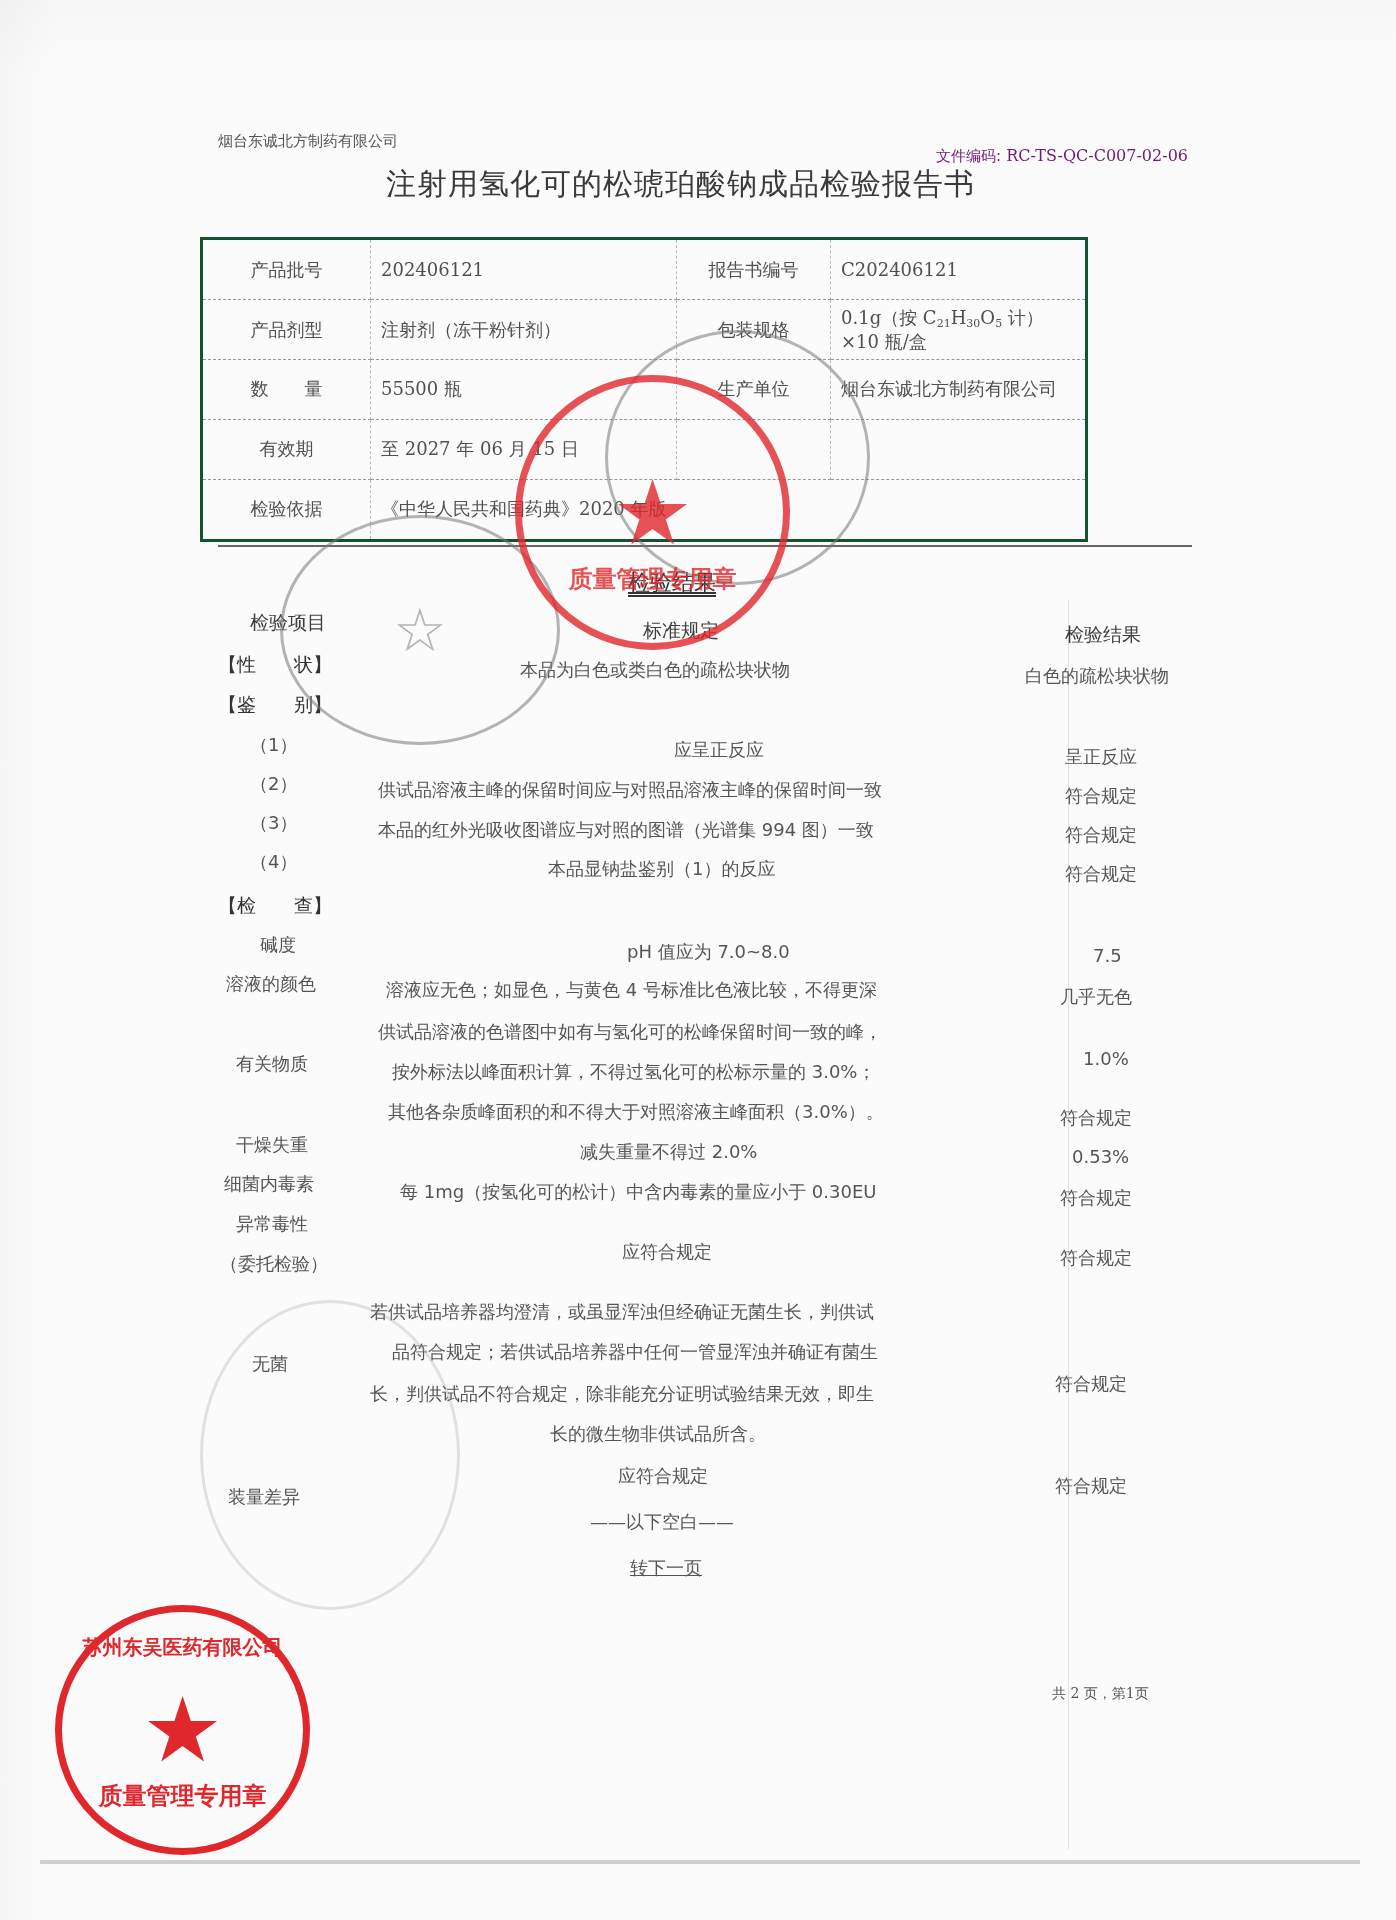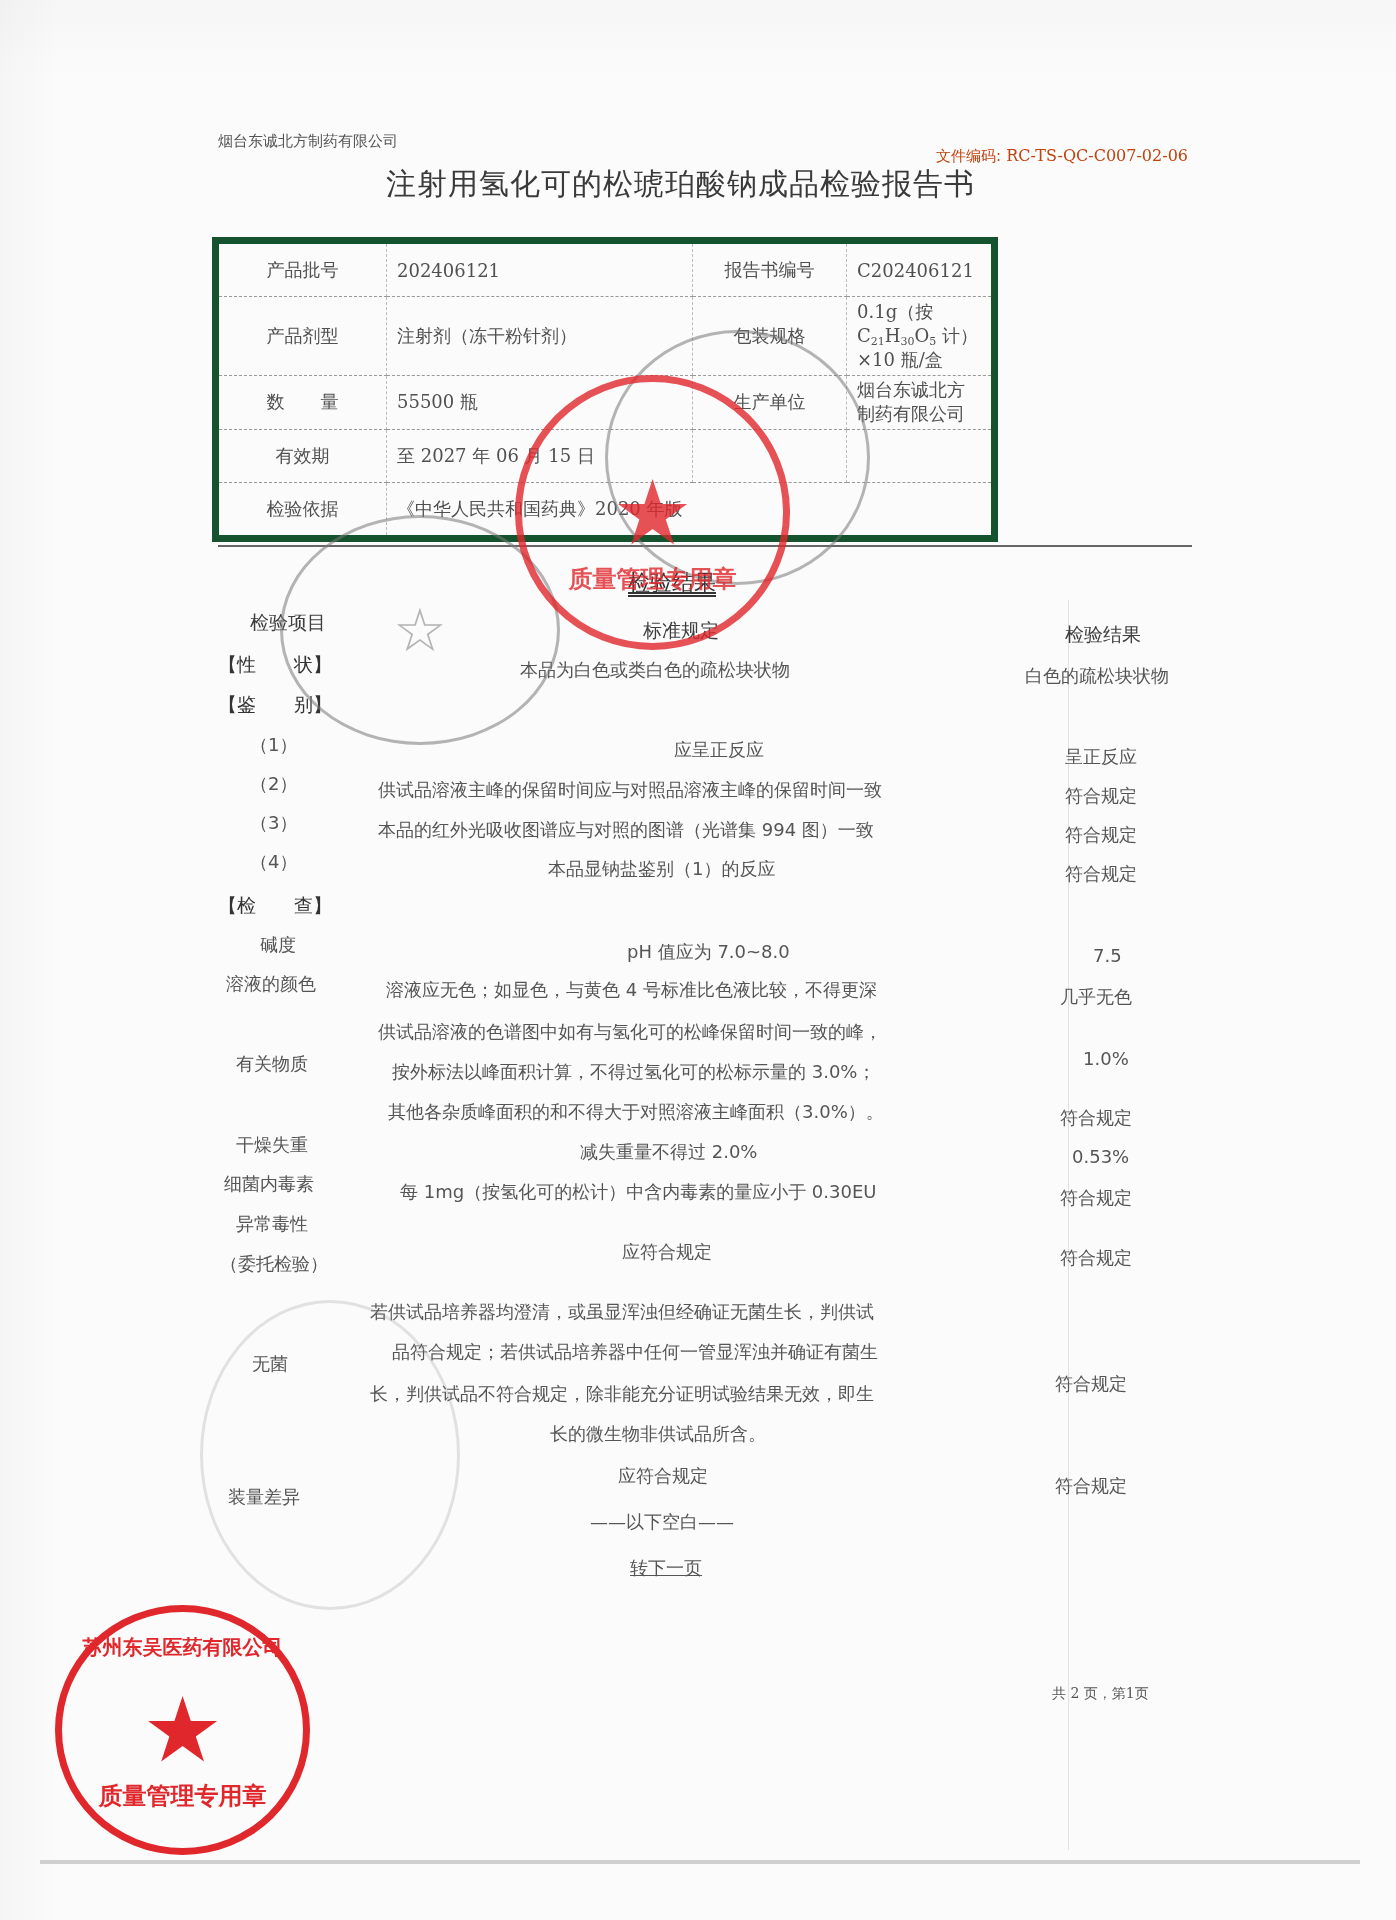--- a/index.html
+++ b/index.html
@@ -10,26 +10,26 @@
     color: #4a4a4a;
   }
   .page-shade {
     position: absolute; left: 0; top: 0; width: 1396px; height: 1920px;
     background:
       linear-gradient(90deg, rgba(0,0,0,0.025) 0, rgba(0,0,0,0) 60px),
       linear-gradient(180deg, rgba(0,0,0,0.02) 0, rgba(0,0,0,0) 80px);
   }
   .abs { position: absolute; white-space: nowrap; }
   .company-header { left: 218px; top: 132px; font-size: 15px; font-family: "DejaVu Sans", sans-serif; color: #555; }
-  .doc-code { left: 936px; top: 146px; font-size: 16px; color: #c2410c; }
+  .doc-code { left: 936px; top: 146px; font-size: 16px; color: #701a75; }
   .doc-title { left: 386px; top: 164px; font-size: 30px; font-family: "DejaVu Sans", sans-serif; color: #3a3a3a; letter-spacing: 1px; }
 
   .info-table {
-    position: absolute; left: 212px; top: 237px; width: 786px; height: 305px;
-    border: 7px solid #14532d; border-collapse: collapse; box-sizing: border-box;
+    position: absolute; left: 200px; top: 237px; width: 888px; height: 305px;
+    border: 3px solid #14532d; border-collapse: collapse; box-sizing: border-box;
   }
   .info-table td {
     border-bottom: 1px dashed #999; border-right: 1px dashed #bbb;
     height: 48px; font-size: 18px; padding: 0 10px; color: #505050;
   }
   .info-table tr:last-child td { border-bottom: none; }
   .info-table td.lbl { width: 147px; text-align: center; font-family: "DejaVu Sans", sans-serif; }
   .info-table td.val { width: 285px; }
   .info-table td.lbl2 { width: 133px; text-align: center; font-family: "DejaVu Sans", sans-serif; }
   .info-table td.val2 { border-right: none; }

